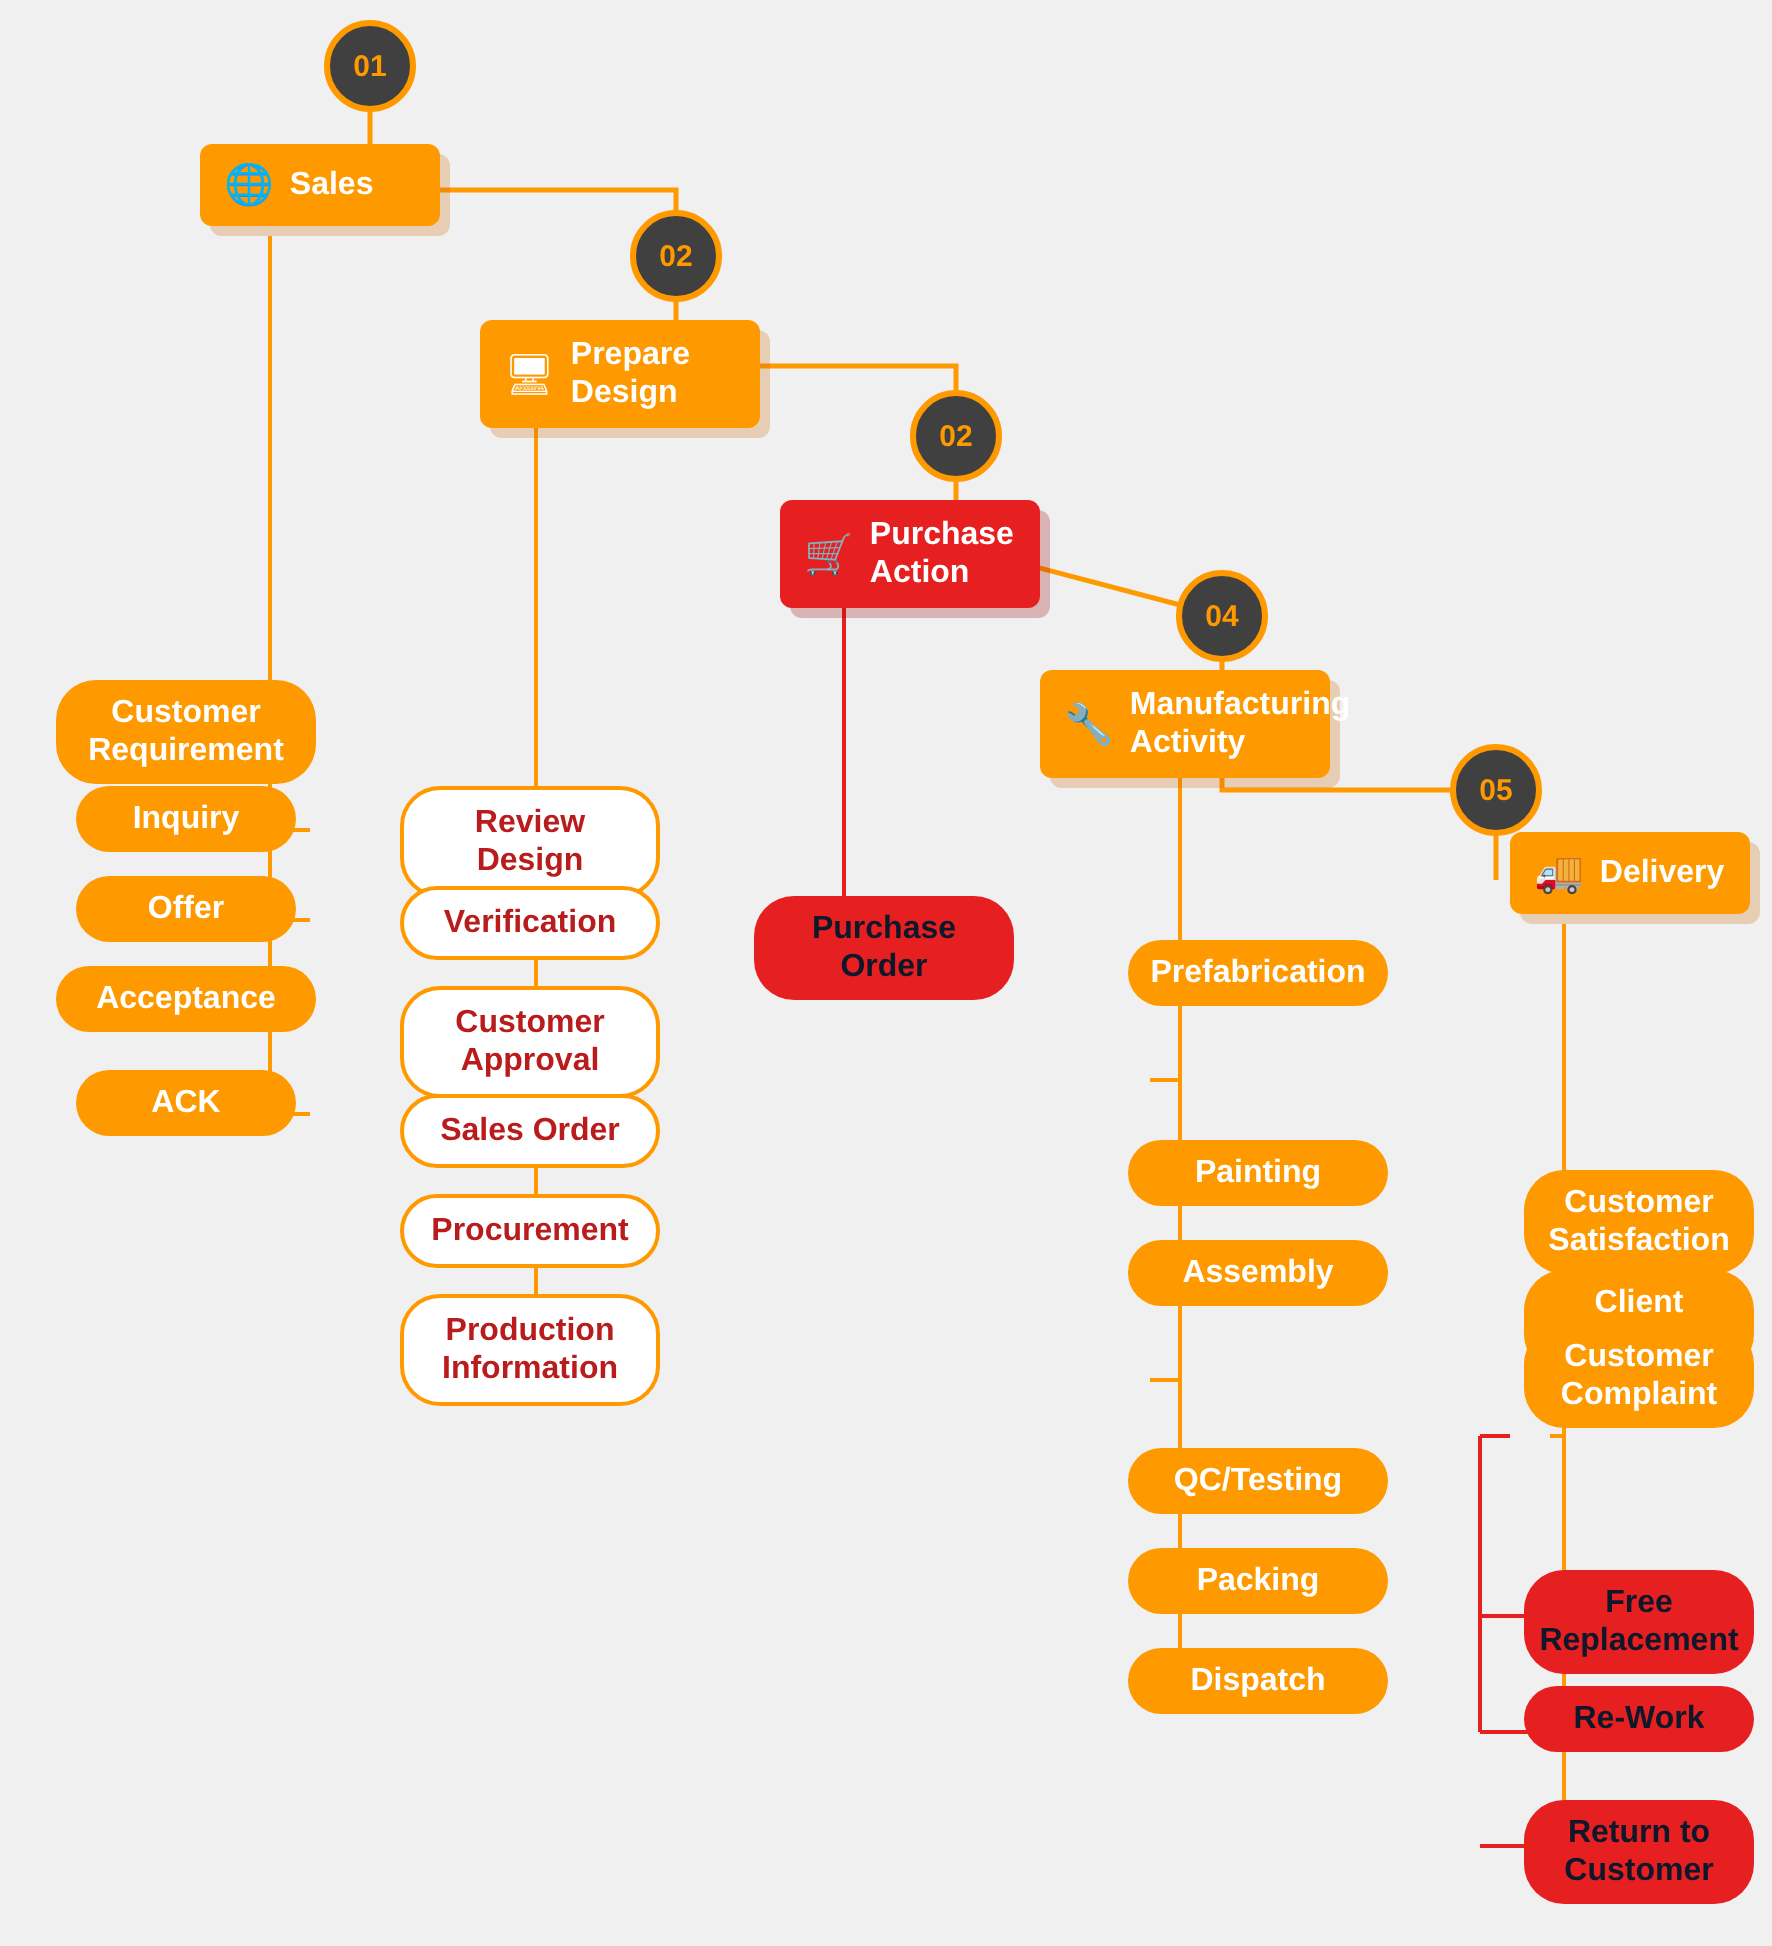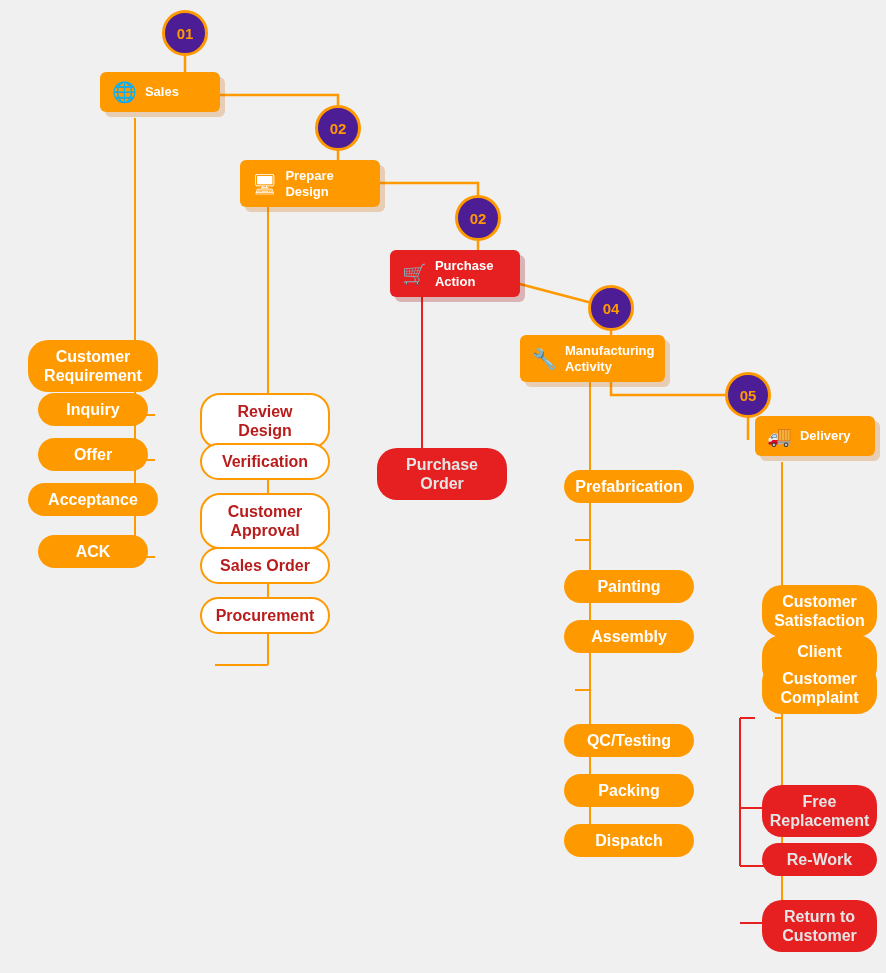--- a/index.html
+++ b/index.html
@@ -26,21 +26,21 @@
       pointer-events: none;
       z-index: 0;
     }
 
     
     .circle-badge {
       position: absolute;
       width: 46px;
       height: 46px;
       border-radius: 50%;
-      background: #4c1d95;
+      background: #404040;
       border: 3px solid #f90;
       display: flex;
       align-items: center;
       justify-content: center;
       font-weight: bold;
       font-size: 15px;
       color: #f90;
       z-index: 10;
     }
 
@@ -61,21 +61,21 @@
     }
     .step-box.red {
       background: #e62020;
       color: #fff;
     }
     .step-box .step-icon {
       font-size: 20px;
       flex-shrink: 0;
     }
     .step-box .step-label {
-      font-size: 13px;
+      font-size: 16px;
       font-weight: bold;
       line-height: 1.2;
     }
     
     .step-box.orange { box-shadow: 5px 5px 0 rgba(200,100,0,0.25); }
     .step-box.red    { box-shadow: 5px 5px 0 rgba(150,0,0,0.25); }
 
     
     .pill {
       position: absolute;
@@ -96,21 +96,21 @@
       border: 2px solid #f90;
       color: #b91c1c;
     }
     .pill.orange-solid {
       background: #f90;
       color: #fff;
       border: none;
     }
     .pill.red-solid {
       background: #e62020;
-      color: #e5e5e5;
+      color: #0f172a;
       border: none;
     }
   </style>
 </head>
 <body>
 
 <div class="diagram-container">
 
   <svg class="lines-svg">
 
@@ -221,20 +221,23 @@
   </div>
   <div class="pill orange-outline" style="left:200px;top:493px;width:130px;">
     <span>Customer Approval</span>
   </div>
   <div class="pill orange-outline" style="left:200px;top:547px;width:130px;">
     <span>Sales Order</span>
   </div>
   <div class="pill orange-outline" style="left:200px;top:597px;width:130px;">
     <span>Procurement</span>
   </div>
+  <div class="pill orange-outline" style="left:200px;top:647px;width:130px;">
+    <span>Production Information</span>
+  </div>
 
   <div class="pill red-solid" style="left:377px;top:448px;width:130px;">
     <span>Purchase Order</span>
   </div>
 
   <div class="pill orange-solid" style="left:564px;top:470px;width:130px;">
     <span>Prefabrication</span>
   </div>
   <div class="pill orange-solid" style="left:564px;top:570px;width:130px;">
     <span>Painting</span>

